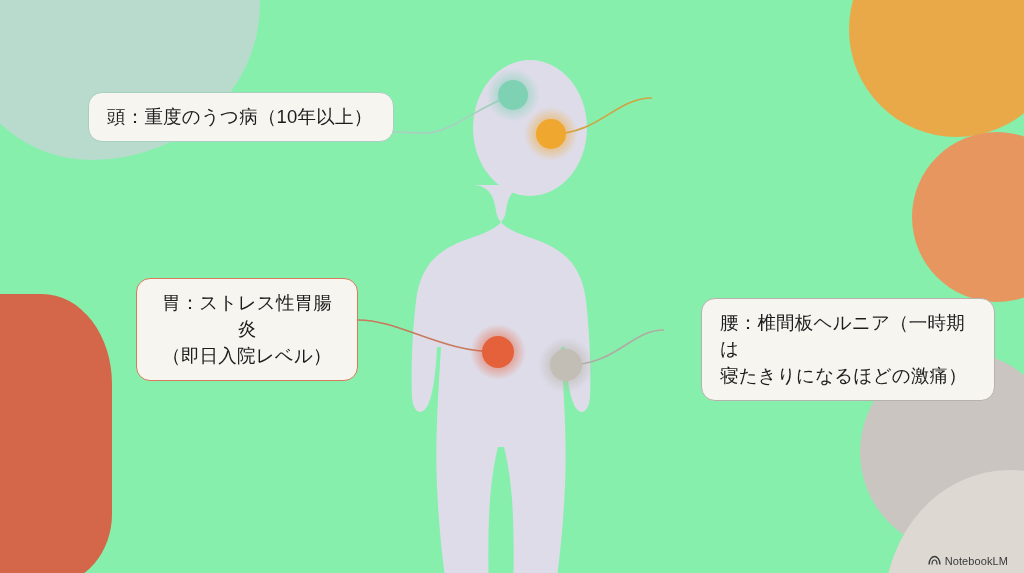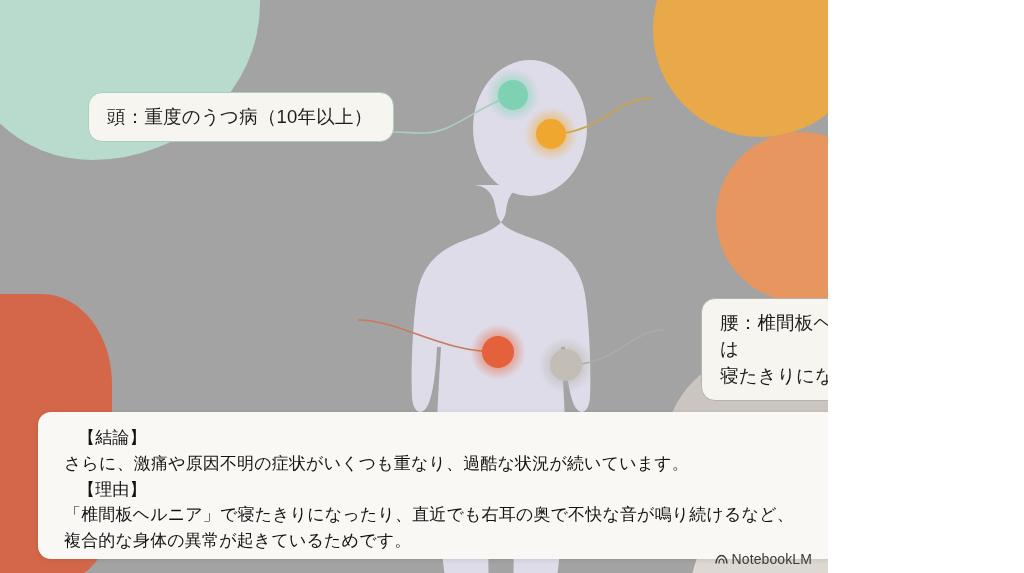--- a/index.html
+++ b/index.html
@@ -7,24 +7,24 @@
     margin: 0;
     padding: 0;
     background: #ffffff;
   }
   body {
     font-family: "Liberation Sans", "DejaVu Sans", sans-serif;
   }
 
   #slide {
     position: relative;
-    width: 828px;
+    width: 1024px;
     height: 573px;
     overflow: hidden;
-    background: #a3a3a3;
+    background: #86efac;
   }
 
   
   .blob {
     position: absolute;
     pointer-events: none;
   }
   .blob-mint {
     left: -40px;
     top: -70px;
@@ -136,23 +136,23 @@
     white-space: pre;
   }
   .summary-line.heading { padding-left: 14px; }
 
   
   #watermark {
     position: absolute;
     right: 16px;
     bottom: 6px;
     display: flex;
-    align-items: center;
+    align-items: flex-start;
     gap: 4px;
-    font-size: 14px;
+    font-size: 11px;
     color: #3a3a3a;
     letter-spacing: 0.1px;
   }
   #watermark svg { display: block; }
 </style>
 </head>
 <body>
 
 <div id="slide">
 
@@ -237,31 +237,26 @@
     </g>
     <g>
       <circle cx="566" cy="365" r="28" fill="url(#halo-gray)"></circle>
       <circle cx="566" cy="365" r="16" fill="#c3beb5"></circle>
     </g>
   </svg>
 
   <div id="callout-head" class="callout mint">頭：重度のうつ病（10年以上）</div>
 
 
+  <div id="callout-stomach" class="callout coral">胃：ストレス性胃腸炎
+（即日入院レベル）</div>
 
   <div id="callout-back" class="callout gray">腰：椎間板ヘルニア（一時期は
 寝たきりになるほどの激痛）</div>
 
-  <div id="summary-panel">
-    <div class="summary-line heading">【結論】</div>
-    <div class="summary-line">さらに、激痛や原因不明の症状がいくつも重なり、過酷な状況が続いています。</div>
-    <div class="summary-line heading">【理由】</div>
-    <div class="summary-line">「椎間板ヘルニア」で寝たきりになったり、直近でも右耳の奥で不快な音が鳴り続けるなど、</div>
-    <div class="summary-line">複合的な身体の異常が起きているためです。</div>
-  </div>
 
   <div id="watermark">
     <svg width="13" height="11" viewBox="0 0 13 11">
       <path d="M1 9.5 C1 4.5 4 1.5 6.5 1.5 C9 1.5 12 4.5 12 9.5" fill="none" stroke="#3a3a3a" stroke-width="1.4"></path>
       <path d="M4 9.5 C4 6.5 5.2 5 6.5 5 C7.8 5 9 6.5 9 9.5" fill="none" stroke="#3a3a3a" stroke-width="1.2"></path>
     </svg>
     <span>NotebookLM</span>
   </div>
 
 </div>

